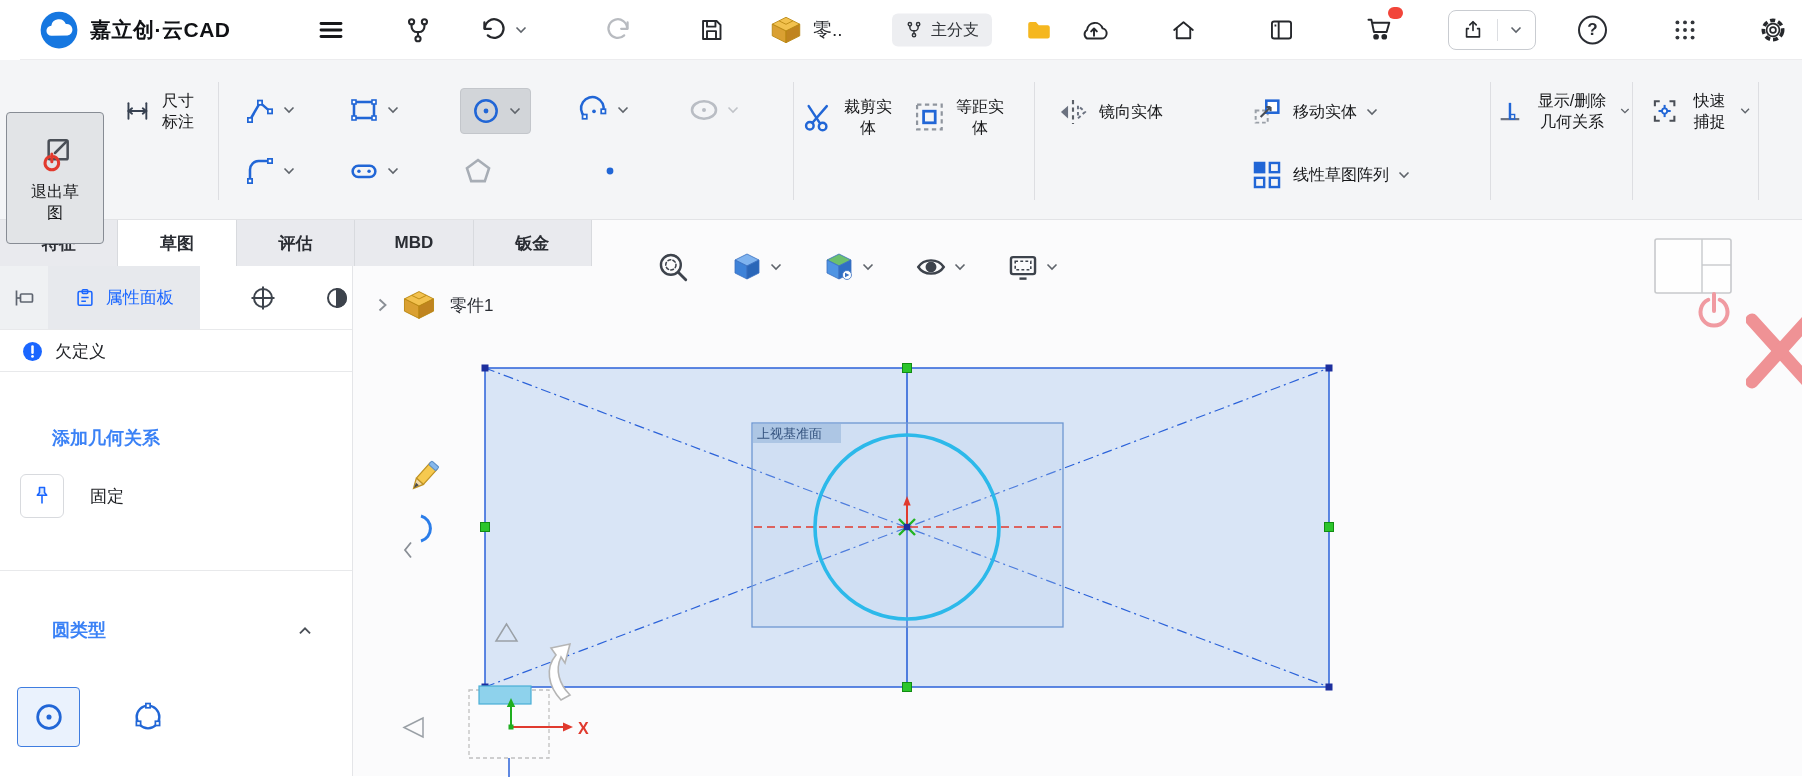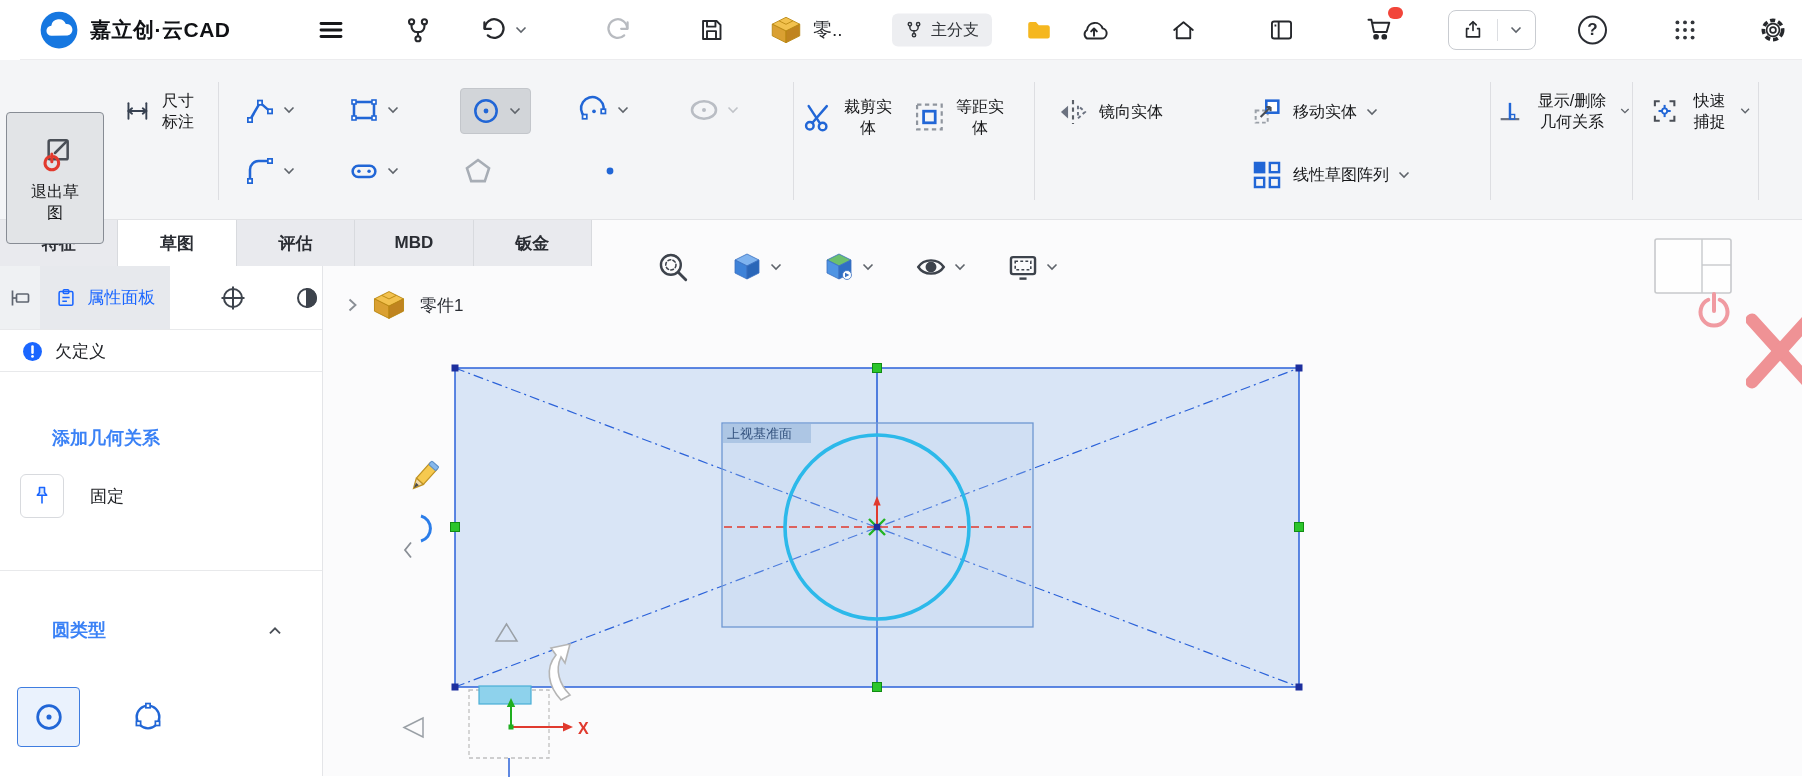--- a/index.html
+++ b/index.html
@@ -33,21 +33,21 @@
   .hbtn { position:absolute; display:flex; align-items:center; gap:9px; cursor:pointer; font-size:16px; color:#17181a; }
 
   
   .tabrow { display:flex; height:46px; background:#fbfbfc; }
   .tabstrip { display:flex; width:592px; background:#e9eaee; }
   .tab { flex:1; display:flex; align-items:center; justify-content:center; font-size:17px; color:#2a2d33; border-right:1px solid #d8dade; cursor:pointer;font-weight:bold; }
   .tab.active { background:#ffffff; }
 
   
   .content { display:flex; height:510px; }
-  .sidebar { width:323px; background:#fff; border-right:1px solid #e4e5e8; position:relative; }
+  .sidebar { width:353px; background:#fff; border-right:1px solid #e4e5e8; position:relative; }
   .canvas { flex:1; position:relative; background:#fbfbfc; overflow:hidden; }
 
   .sb-header { position:absolute; left:0; top:0; width:100%; height:64px; border-bottom:1px solid #e8e9eb; display:flex; align-items:stretch; }
   .sb-strip { width:55px; background:#eff1f3; display:flex; align-items:center; justify-content:center; cursor:pointer; }
   .sb-tab { width:176px; background:#e7e9ed; display:flex; align-items:center; justify-content:center; gap:10px; color:#1a66ff; font-size:17px; cursor:pointer; }
   .sb-datums { display:flex; align-items:center; gap:44px; padding-left:48px; }
   .status-row { position:absolute; top:65px; left:0; width:100%; height:41px; border-bottom:1px solid #e8e9eb; display:flex; align-items:center; gap:12px; padding-left:22px; font-size:17px; color:#202226; }
   .sec-title { font-size:18px; font-weight:bold; color:#3b82f6;margin-left:36px; }
   .t1 { position:absolute; top:160px; left:16px; }
   .fixed-row { position:absolute; top:208px; left:20px; display:flex; align-items:center; gap:26px; cursor:pointer; font-size:17px; color:#202226; }

